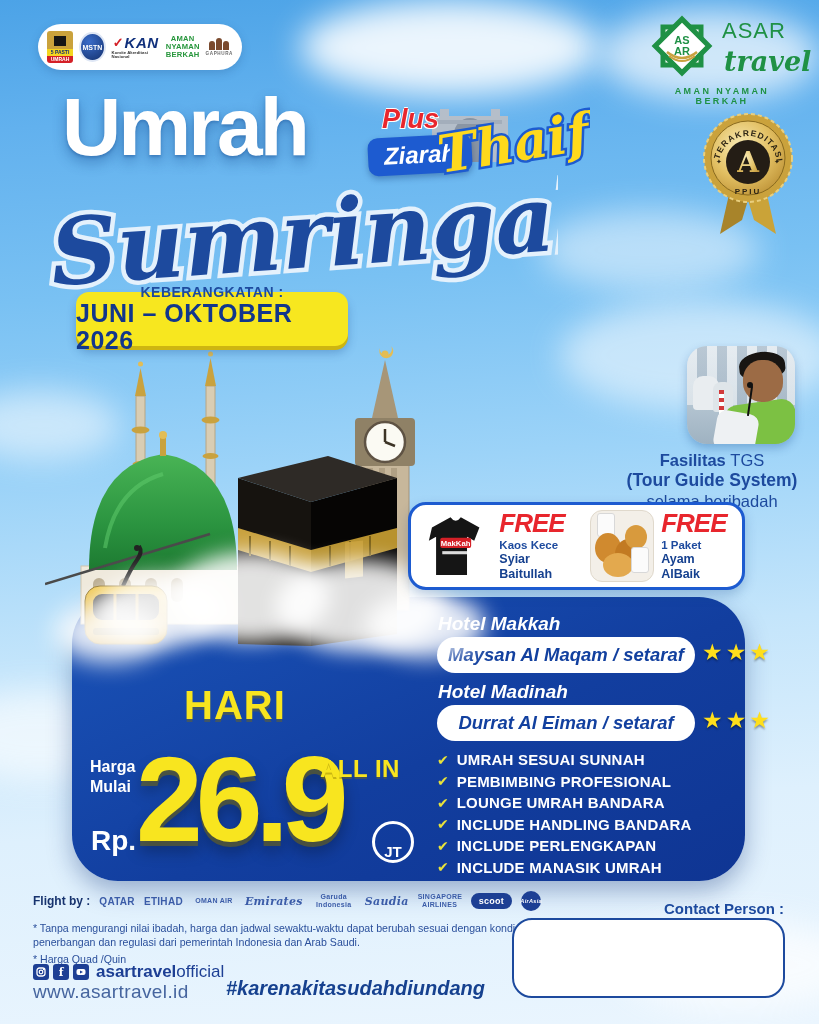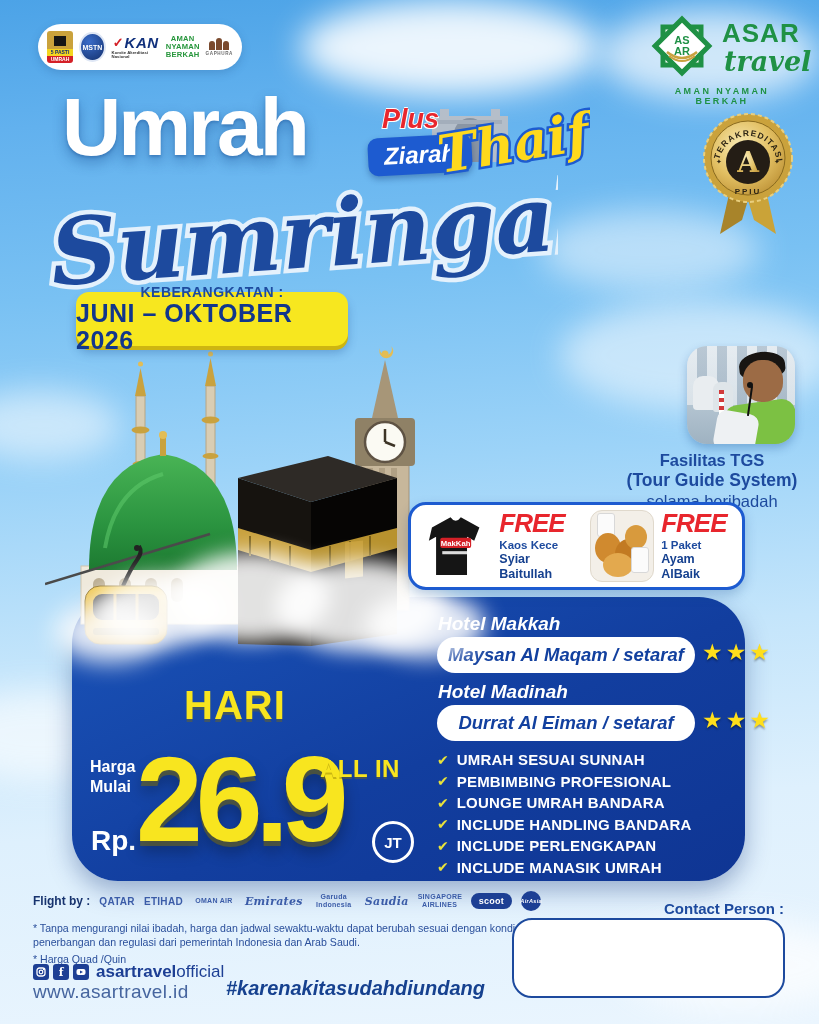--- a/index.html
+++ b/index.html
@@ -28,21 +28,21 @@
   .ckan .sub{font-size:4.3px;color:#333;font-weight:bold;margin-top:1px;}
   .caman{color:#27963c;font-size:7.6px;font-weight:800;line-height:8px;text-align:center;letter-spacing:.2px;}
   .cgap{display:flex;flex-direction:column;align-items:center;}
   .cgap .b{display:flex;gap:1px;align-items:flex-end;}
   .cgap .b i{display:block;width:6px;height:9px;background:#7a4a2e;border-radius:3px 3px 0 0;}
   .cgap .b i:nth-child(2){height:12px;}
   .cgap .t{font-size:4.6px;color:#6b6b6b;font-weight:bold;letter-spacing:.6px;margin-top:1px;}
 
   
   .brandtag{left:646px;top:86px;width:152px;text-align:center;color:#1f9145;font-size:9px;font-weight:800;letter-spacing:2.4px;z-index:5;}
-  .brandname{left:722px;top:20px;color:#1f9145;font-size:26px;font-weight:700;letter-spacing:1px;line-height:1;z-index:5;}
+  .brandname{left:722px;top:20px;color:#1f9145;font-size:22px;font-weight:400;letter-spacing:1px;line-height:1;z-index:5;}
   .brandtype{left:724px;top:48px;color:#1f9145;font-size:27px;font-weight:bold;font-style:italic;font-family:"DejaVu Serif",serif;line-height:1;z-index:5;}
 
   
   .umrah{left:62px;top:86px;color:#fff;font-size:82px;font-weight:800;letter-spacing:-3px;line-height:1;
     text-shadow:0 6px 14px rgba(18,70,140,.45),0 2px 3px rgba(18,70,140,.35);z-index:6;}
   .plus{left:382px;top:104px;color:#e8262d;font-size:27px;font-weight:800;font-style:italic;z-index:7;
     text-shadow:-1px 1px 0 #fff,1px 1px 0 #fff,0 -1px 0 #fff;}
   .ziarah{left:368px;top:136px;background:#1d5bd0;color:#fff;font-size:24px;font-weight:800;font-style:italic;
     padding:5px 16px;border-radius:10px;transform:rotate(-3deg);z-index:7;box-shadow:0 3px 6px rgba(10,40,100,.35);}
   .gate{left:428px;top:90px;z-index:5;opacity:.95;}
@@ -66,21 +66,21 @@
   .photo .crowd2{position:absolute;left:26px;top:36px;width:20px;height:30px;background:#dfe5e9;border-radius:8px 8px 3px 3px;}
   .photo .lan{position:absolute;left:32px;top:44px;width:5px;height:26px;background:repeating-linear-gradient(180deg,#d23a3a 0 4px,#fff 4px 8px);}
   .photo .hair{position:absolute;left:52px;top:6px;width:46px;height:26px;background:#181512;border-radius:50% 50% 30% 30%;transform:rotate(-6deg);}
   .photo .head{position:absolute;left:56px;top:14px;width:40px;height:42px;background:#9c6b45;border-radius:46%;}
   .photo .bud{position:absolute;left:60px;top:36px;width:6px;height:6px;background:#111;border-radius:50%;}
   .photo .wire{position:absolute;left:62px;top:40px;width:2px;height:30px;background:#111;transform:rotate(8deg);}
   .photo .scarf{position:absolute;left:38px;top:56px;width:72px;height:46px;background:#7cc143;border-radius:14px;transform:rotate(-8deg);}
   .photo .vest{position:absolute;left:28px;top:66px;width:42px;height:40px;background:#eef1f3;border-radius:10px;transform:rotate(10deg);}
   .tgstext{left:620px;top:450px;width:184px;text-align:center;color:#1d4a9e;line-height:1.22;z-index:5;}
   .tgstext .a{font-size:16.5px;font-weight:600;}
-  .tgstext .a b{font-weight:700;}
+  .tgstext .a b{font-weight:400;}
   .tgstext .b{font-size:17.5px;font-weight:800;}
   .tgstext .c{font-size:16.5px;font-weight:500;}
 
   
   .freebox{left:408px;top:502px;width:337px;height:88px;background:#fff;border:3px solid #1d5bd0;border-radius:18px;
     box-sizing:border-box;display:flex;align-items:center;padding:0 8px;gap:7px;z-index:6;box-shadow:0 5px 12px rgba(20,70,140,.25);}
   .freecol{display:flex;flex-direction:column;line-height:1.2;}
   .freecol .f{color:#e8262d;font-size:26px;font-weight:900;font-style:italic;letter-spacing:-1px;line-height:1;margin-bottom:3px;}
   .freecol .s1{color:#1d4a9e;font-size:11.5px;font-weight:600;}
   .freecol .s2{color:#16418f;font-size:12.5px;font-weight:800;}
@@ -98,21 +98,21 @@
     background:linear-gradient(155deg,#1a53b8 0%,#123e9f 55%,#0f3593 100%);box-shadow:0 10px 24px rgba(15,50,120,.35);}
   .yel{color:#f8e51f;}
   .dur10{left:23px;top:64px;font-size:76px;font-weight:800;line-height:1;letter-spacing:-3px;text-shadow:0 4px 0 rgba(130,110,0,.45),0 8px 12px rgba(0,0,0,.25);}
   .durh{left:112px;top:86px;font-size:40px;font-weight:800;letter-spacing:1px;text-shadow:0 3px 0 rgba(130,110,0,.4);}
   .harga{left:18px;top:160px;color:#fff;font-size:16px;font-weight:700;line-height:1.25;}
   .amount{left:64px;top:142px;font-size:120px;font-weight:800;letter-spacing:-7px;line-height:1;
     text-shadow:0 5px 0 rgba(130,110,0,.5),0 10px 16px rgba(0,0,0,.3);}
   .allin{left:248px;top:158px;font-size:24px;font-weight:800;letter-spacing:.5px;text-shadow:0 2px 0 rgba(130,110,0,.4);}
   .rp{left:19px;top:228px;color:#fff;font-size:28px;font-weight:800;}
   .jt{left:300px;top:224px;width:42px;height:42px;border:3.5px solid #fff;border-radius:50%;box-sizing:border-box;
-    color:#fff;font-size:15px;font-weight:800;display:flex;align-items:center;justify-content:center;}
+    color:#fff;font-size:15px;font-weight:800;display:flex;align-items:flex-end;justify-content:center;}
   .hlabel{color:#fff;font-size:19px;font-weight:700;font-style:italic;}
   .hpill{width:258px;height:36px;background:#fff;border-radius:19px;color:#12409f;font-size:18.5px;font-weight:800;font-style:italic;
     display:flex;align-items:center;justify-content:center;}
   .stars{display:flex;gap:3px;font-size:23px;color:#ffdf1b;text-shadow:0 2px 2px rgba(0,0,0,.35);}
   .star::before{content:"★";}
   .feat{display:flex;align-items:center;gap:8px;margin-bottom:4.6px;}
   .feat .check{color:#e9e33a;font-size:14px;line-height:1;}
   .check::before{content:"✔";}
   .feat .txt{color:#fff;font-size:15px;font-weight:700;letter-spacing:.2px;}
 

